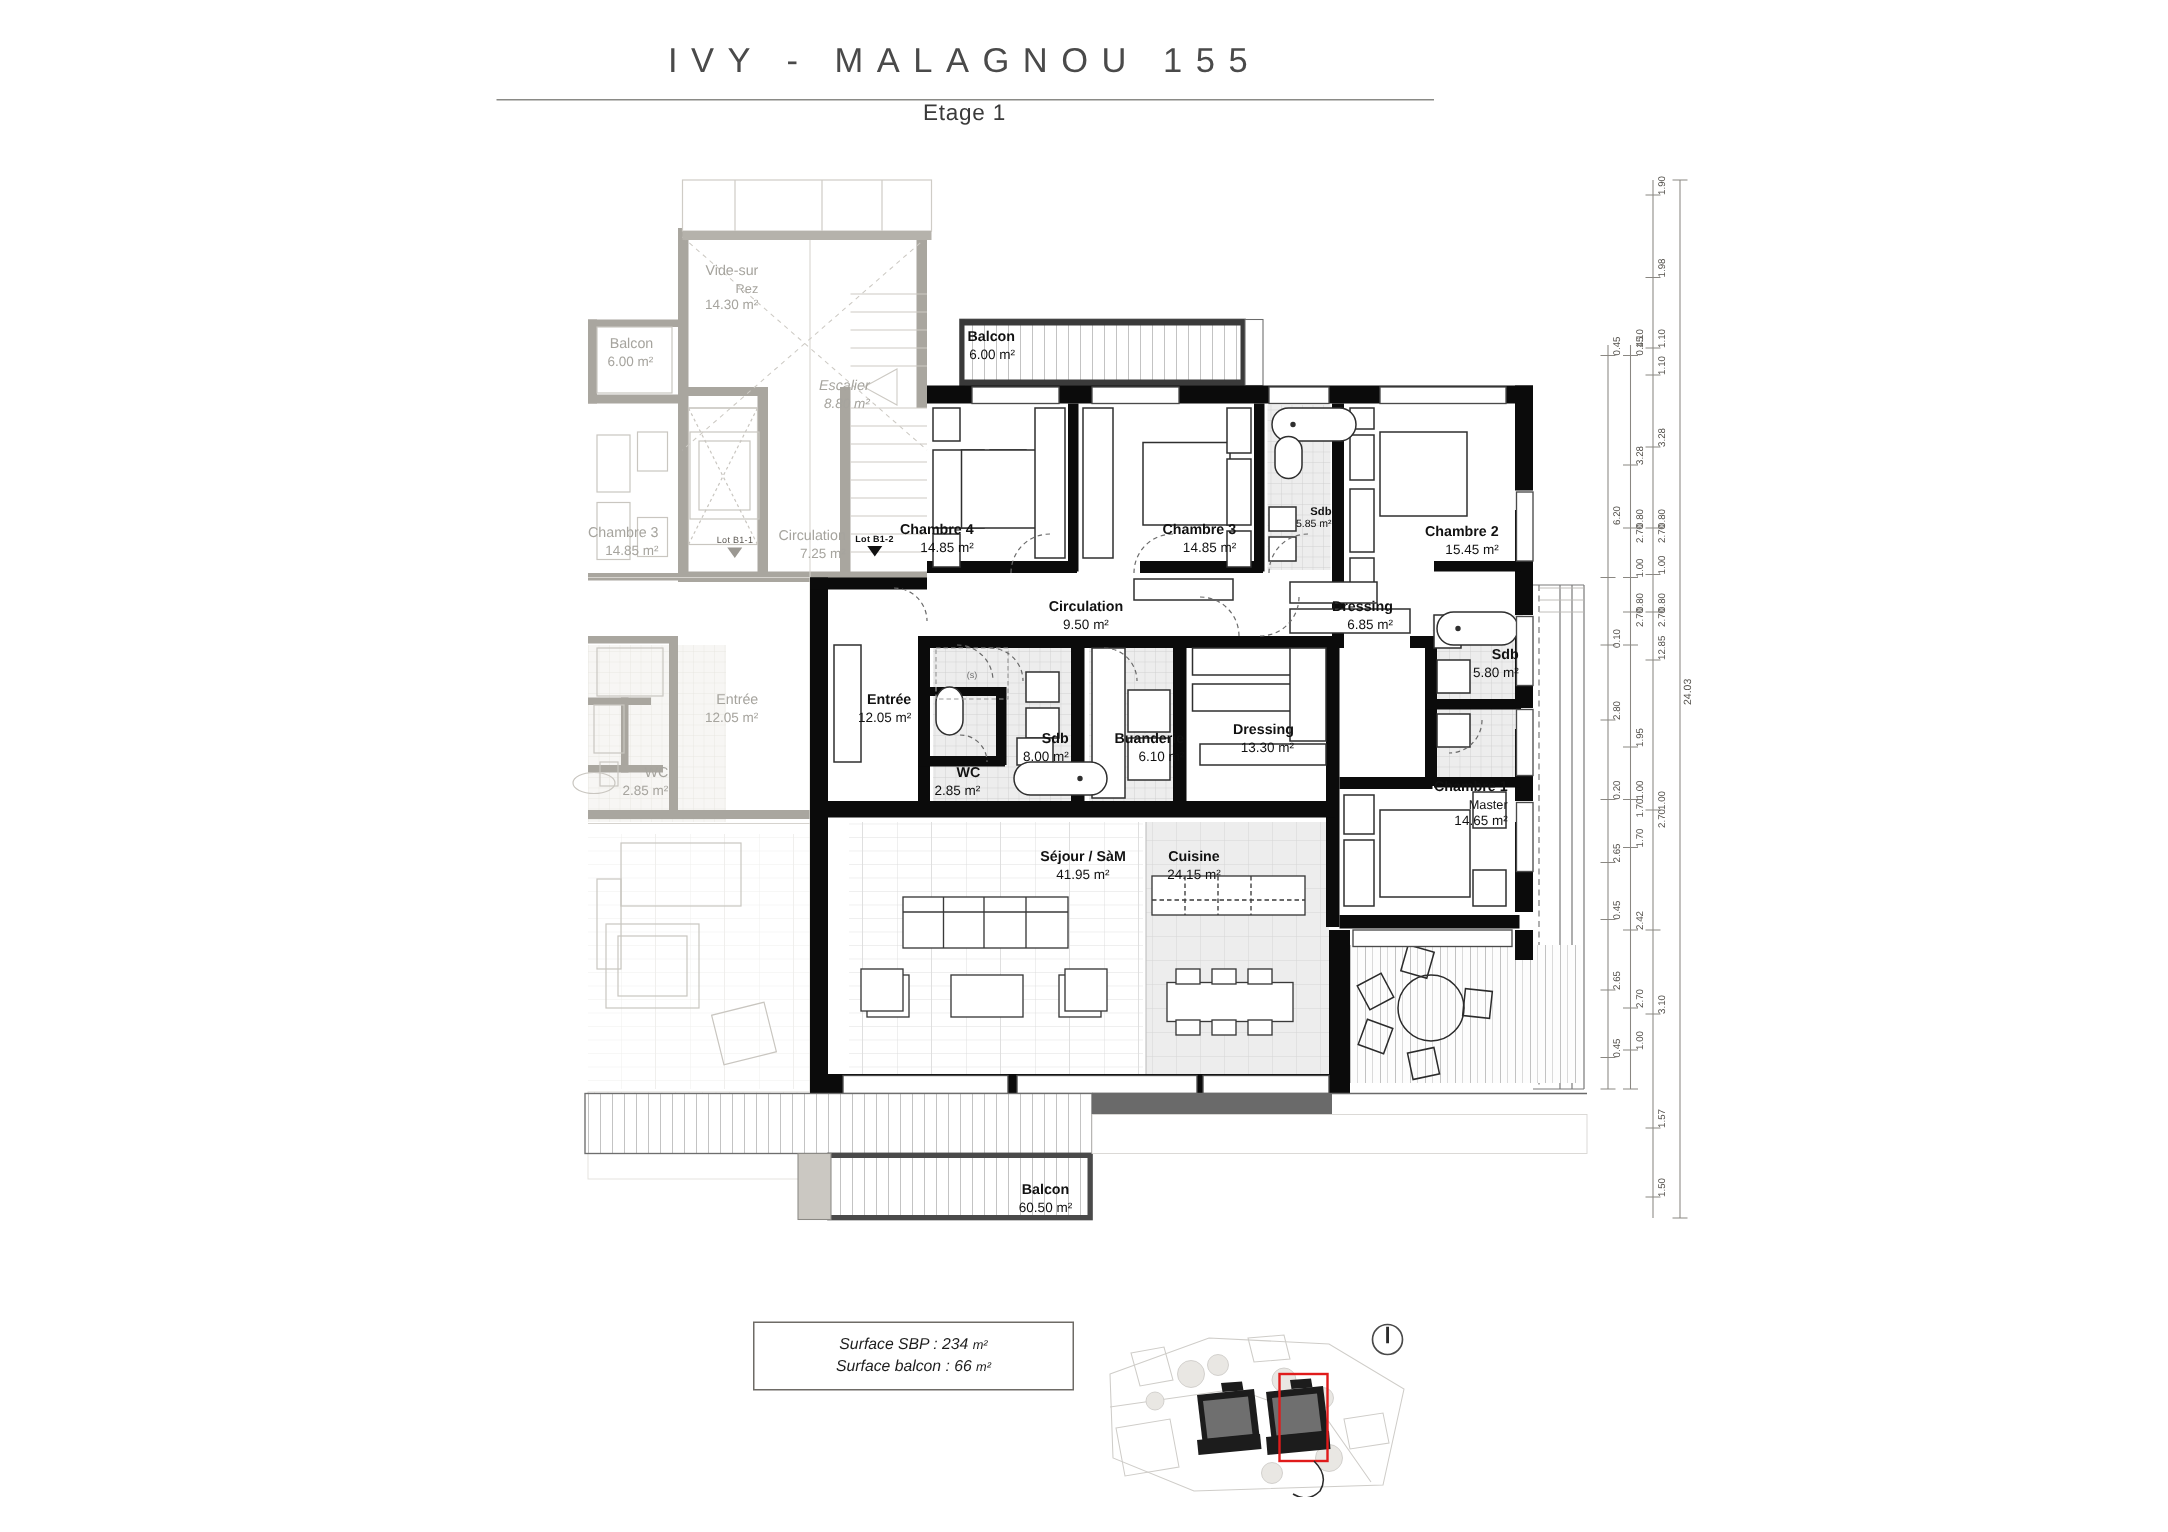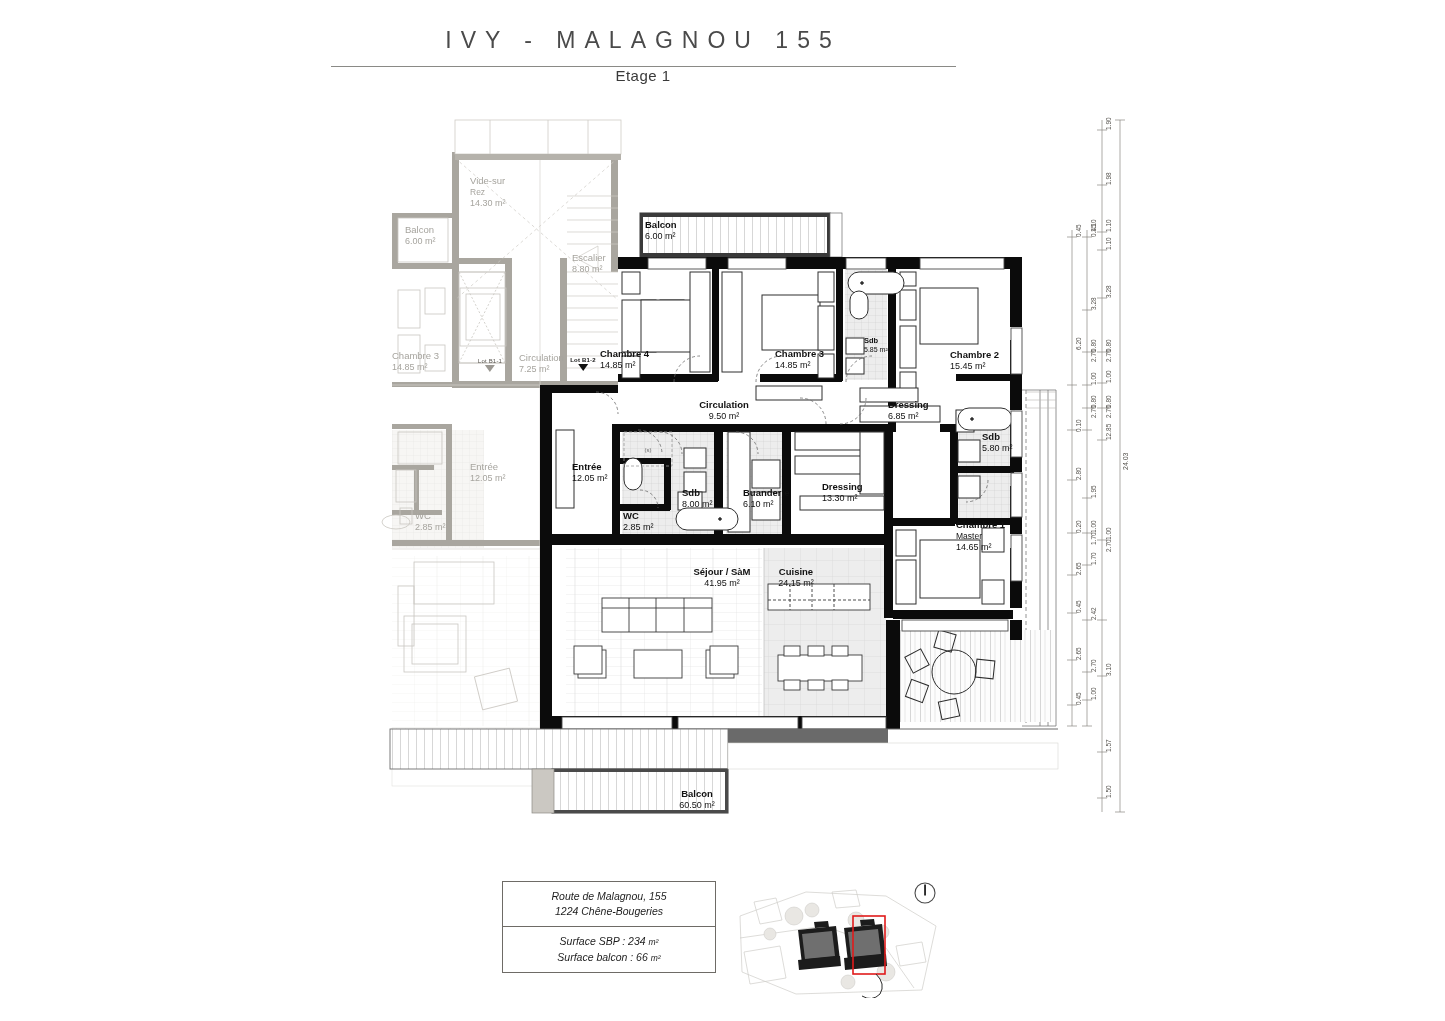--- a/index.html
+++ b/index.html
@@ -17,21 +17,21 @@
   #title-rule{
     width:625px;height:1px;background:#8a8a86;margin:13px auto 0 auto;
   }
   #doc-subtitle{font-size:15px;color:#3a3a3a;letter-spacing:0.5px;}
 
   
   #plan-canvas{position:absolute;left:0;top:0;width:1445px;height:1021px;}
   #plan-svg{position:absolute;left:0;top:0;}
 
   
-  .rlabel{position:absolute;pointer-events:none;}
+  .rlabel{position:absolute;pointer-events:none;text-align:right;}
   .rlabel .rname{font-size:9.5px;font-weight:bold;color:#111;white-space:nowrap;line-height:1.25;}
   .rlabel .rsub{font-size:8.5px;font-weight:normal;color:#111;white-space:nowrap;line-height:1.25;}
   .rlabel .rarea{font-size:9px;color:#111;white-space:nowrap;line-height:1.3;}
   .rlabel.ctr{text-align:center;transform:translateX(-50%);}
   .rlabel.ghost .rname,.rlabel.ghost .rarea,.rlabel.ghost .rsub{color:#a6a49e;font-weight:normal;}
   .rlabel.ghost .rname{font-weight:normal;}
   .rlabel.tiny .rname{font-size:7.5px;}
   .rlabel.tiny .rarea{font-size:7px;}
 
   .lotmark{position:absolute;text-align:center;transform:translateX(-50%);pointer-events:none;}
@@ -517,21 +517,21 @@
     </div>
     <div class="rlabel ghost" style="left: 470px; top: 175px;">
       <div class="rname">Vide-sur</div>
       <div class="rsub">Rez</div>
       <div class="rarea">14.30 m²</div>
     </div>
     <div class="rlabel ghost" style="left: 405px; top: 224px;">
       <div class="rname">Balcon</div>
       <div class="rarea">6.00 m²</div>
     </div>
-    <div class="rlabel ghost" style="left: 572px; top: 252px;">
+    <div class="rlabel ghost" style="left: 546px; top: 252px; font-style: italic;">
       <div class="rname">Escalier</div>
       <div class="rarea">8.80 m²</div>
     </div>
     <div class="rlabel ghost" style="left: 392px; top: 350px;">
       <div class="rname">Chambre 3</div>
       <div class="rarea">14.85 m²</div>
     </div>
     <div class="rlabel ghost" style="left: 519px; top: 352px;">
       <div class="rname">Circulation</div>
       <div class="rarea">7.25 m²</div>
@@ -596,24 +596,20 @@
     <div class="dimtxt" style="left: 1075px; top: 480px;">2.80</div>
     <div class="dimtxt" style="left: 1075px; top: 533px;">0.20</div>
     <div class="dimtxt" style="left: 1075px; top: 575px;">2.65</div>
     <div class="dimtxt" style="left: 1075px; top: 613px;">0.45</div>
     <div class="dimtxt" style="left: 1075px; top: 660px;">2.65</div>
     <div class="dimtxt" style="left: 1075px; top: 705px;">0.45</div>
   </div>
 
 <div id="legend">
   <div class="lrow">
-    <div class="addr">Route de Malagnou, 155</div>
-    <div class="addr">1224 Chêne-Bougeries</div>
-  </div>
-  <div class="lrow">
     <div class="surf">
       <span>Surface SBP : 234</span>
       <span class="u">m²</span>
     </div>
     <div class="surf">
       <span>Surface balcon : 66</span>
       <span class="u">m²</span>
     </div>
   </div>
 </div>

